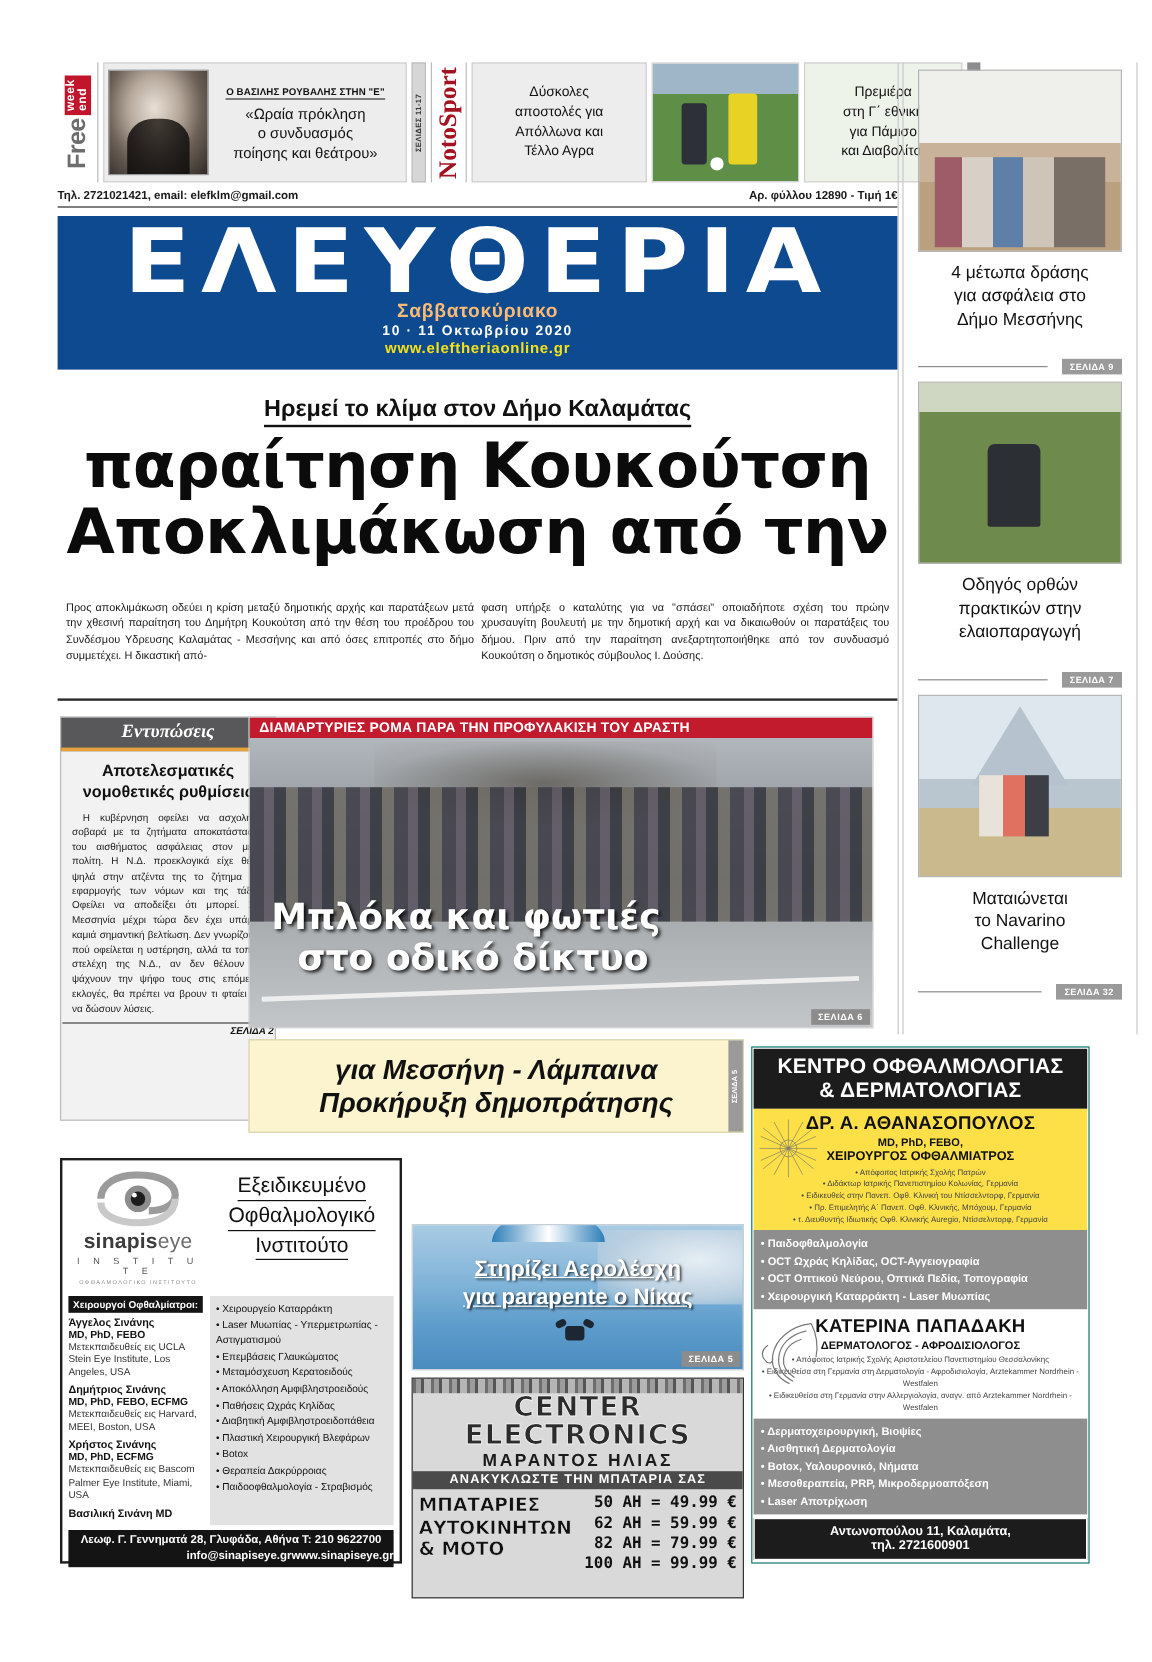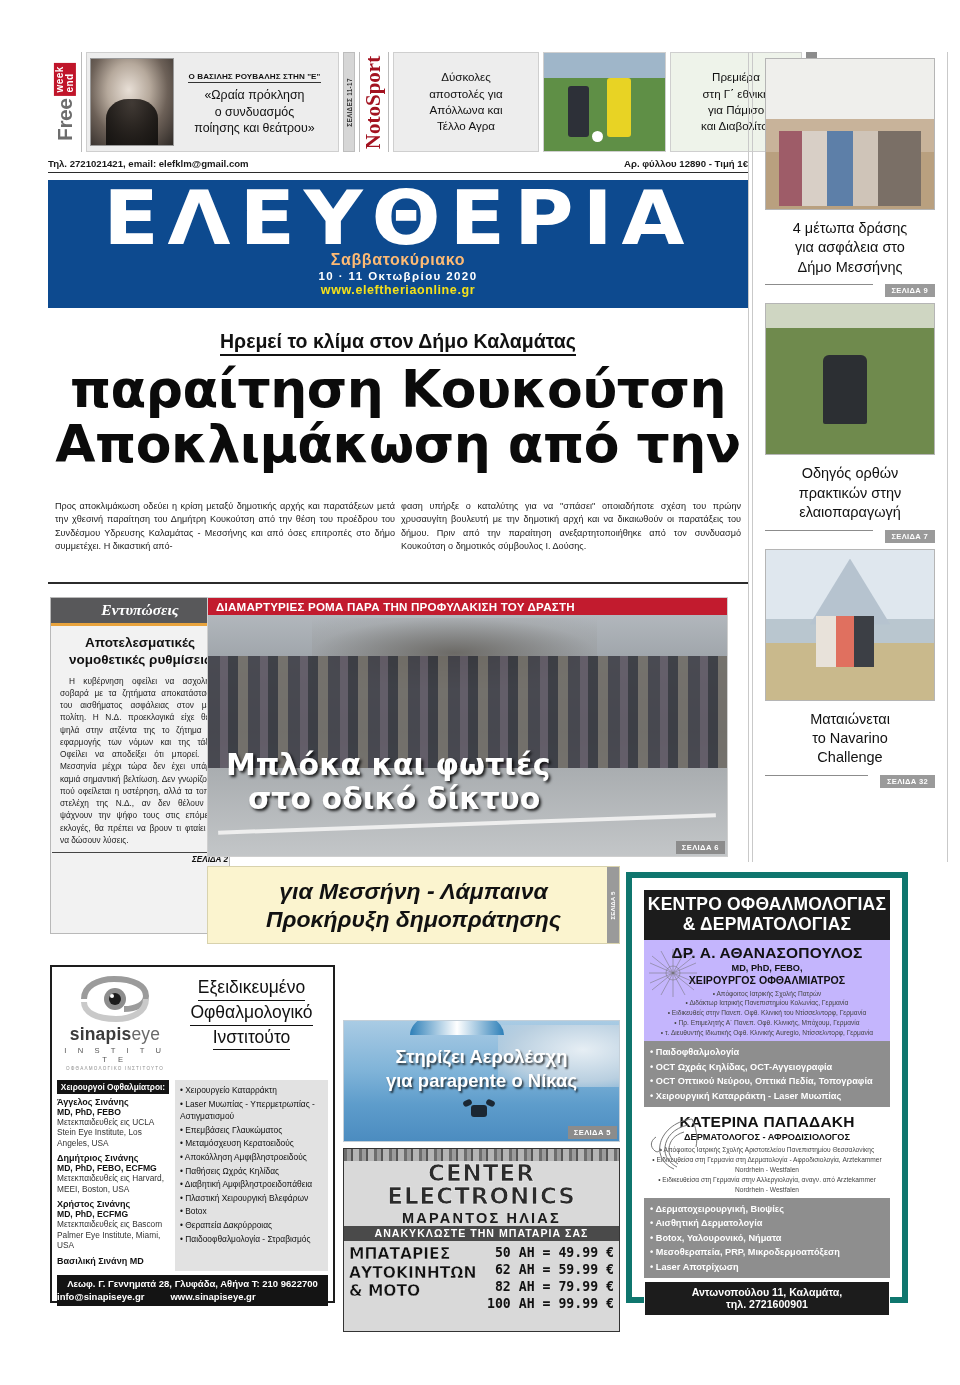--- a/index.html
+++ b/index.html
@@ -116,21 +116,21 @@
   .rp-council:after{ content:""; position:absolute; left:8%; top:48%; width:84%; height:50%;
       background:repeating-linear-gradient(90deg,#9e5c68 0 16%, #d8cfc6 16% 34%, #5d7fa8 34% 52%, #cfc4b8 52% 70%, #7a6f66 70% 100%); filter:blur(.5px);}
   .rp-olive{ background:linear-gradient(#cfd6c2 0 16%, #6f8a4d 16% 100%);}
   .rp-olive:after{ content:""; position:absolute; left:34%; top:34%; width:26%; height:46%; background:#2c2f33; border-radius:6px 6px 2px 2px;}
   .rp-run{ background:linear-gradient(#dfe7ee 0 46%, #b9c6cf 46% 62%, #c9b98c 62% 100%);}
   .rp-run:before{ content:""; position:absolute; left:26%; top:6%; width:48%; height:44%;
       background:#b6c3cf; clip-path:polygon(50% 0,100% 100%,0 100%);}
   .rp-run:after{ content:""; position:absolute; left:30%; top:44%; width:34%; height:34%;
       background:repeating-linear-gradient(90deg,#e8e2da 0 34%, #e0705f 34% 66%, #3c3f45 66% 100%);}
   .rail-title{ text-align:center; font-size:14.5px; line-height:1.34; padding:9px 2px 4px; color:#111;}
-  .rail-foot{ display:flex; gap:12px; margin-top:3px;}
+  .rail-foot{ display:flex; align-items:center; gap:12px; margin-top:18px;}
   .rail-foot .ln{ flex:1; height:1px; background:#8c8c8c;}
   .rail-foot .tg{ background:#9a9a9a; color:#fff; font-size:7.6px; font-weight:bold; padding:2px 7px; letter-spacing:.3px;}
 
   
   .ad-sinapis{ position:absolute; left:50px; top:965px; width:285px; height:338px; border:2px solid #1d1d1d; background:#fff; padding:5px;}
   .sin-top{ display:flex; gap:6px; padding:4px 2px 6px;}
   .sin-logo{ width:112px; text-align:center;}
   .eye-svg{ width:74px; height:46px; display:block; margin:0 auto;}
   .sin-brand{ font-size:17.5px; letter-spacing:.2px; color:#6a6a6a; margin-top:2px;}
   .sin-brand b{ color:#3c3c3c; font-weight:bold;}
@@ -142,51 +142,51 @@
   .sin-left{ width:112px;}
   .sin-badge{ background:#141414; color:#fff; font-size:8.3px; font-weight:bold; text-align:center; padding:2px 0; margin-bottom:3px;}
   .doc{ margin-bottom:5px;}
   .doc .n{ font-size:9px; font-weight:bold; color:#111;}
   .doc .d{ font-size:8.6px; font-weight:bold; color:#111;}
   .doc .s{ font-size:8.3px; color:#333; line-height:1.26;}
   .sin-right{ flex:1; background:#e2e2e2; padding:4px 5px; font-size:8.4px; line-height:1.5; color:#111;}
   .sin-right div{ margin-bottom:1px;}
   .sin-foot{ background:#141414; color:#fff; text-align:center; padding:3px 0 4px; margin-top:4px;}
   .sin-foot .a{ font-size:9.5px; font-weight:bold;}
-  .sin-foot .b{ font-size:9.5px; font-weight:bold; display:flex; justify-content:flex-start; gap:26px; margin-top:2px;}
+  .sin-foot .b{ font-size:9.5px; font-weight:bold; display:flex; justify-content:flex-end; margin-top:2px;}
 
   
   .ad-para{ position:absolute; left:343px; top:1020px; width:277px; height:122px; overflow:hidden; border:1px solid #c4cfd8;
      background:linear-gradient(#a9cbe4 0%, #7fb3d8 42%, #5d9ccb 70%, #4b8cc0 100%);}
   .ad-para .kite{ position:absolute; left:24%; top:-12px; width:34%; height:26px;
      background:linear-gradient(90deg,#2d7fb8,#fff,#2d7fb8); border-radius:50% 50% 0 0/100% 100% 0 0;}
   .ad-para .coast{ position:absolute; right:0; top:4px; width:44%; height:52%;
      background:radial-gradient(ellipse at 70% 40%, #e6eef4 0%, #b9cfe0 60%, rgba(120,170,205,0) 100%);}
   .ad-para .t{ position:absolute; left:0; right:0; top:24px; text-align:center;
-     font-weight:bold; font-size:18.5px; line-height:1.3; color:#fff; text-shadow:1.5px 1.5px 2px rgba(0,0,0,.7);}
+     font-weight:bold; font-size:18.5px; line-height:1.3; color:#fff; text-shadow:1.5px 1.5px 2px rgba(0,0,0,.7);text-decoration:underline;}
   .ad-para .flyer{ position:absolute; left:46%; top:84px; width:16px; height:12px; background:#1b2733; border-radius:3px;}
   .ad-para .flyer:before,.ad-para .flyer:after{ content:""; position:absolute; top:-5px; width:9px; height:6px; background:#1b2733; border-radius:3px;}
   .ad-para .flyer:before{ left:-8px; transform:rotate(-28deg);} .ad-para .flyer:after{ right:-8px; transform:rotate(28deg);}
 
   
   .ad-ce{ position:absolute; left:343px; top:1148px; width:277px; height:184px; border:1px solid #333; background:#d9d9d9; overflow:hidden;}
   .ce-circuit{ height:12px; background:repeating-linear-gradient(90deg,#6d6d6d 0 3px,#9c9c9c 3px 7px,#555 7px 9px,#b5b5b5 9px 15px);}
   .ce-name{ text-align:center; font-family:"DejaVu Sans", sans-serif; font-weight:bold; font-size:23px; letter-spacing:1px; color:#2c2c2c;
      -webkit-text-stroke:.7px #f2f2f2; line-height:1.02; padding-top:1px;}
   .ce-owner{ text-align:center; font-weight:bold; font-size:14.5px; letter-spacing:2.2px; color:#1b1b1b; margin-top:1px;}
   .ce-recycle{ background:#4a4a4a; color:#fff; text-align:center; font-weight:bold; font-size:10.6px; letter-spacing:1px; padding:1px 0 2px;}
   .ce-mid{ display:flex; padding:4px 5px 0; gap:4px;}
   .ce-left{ flex:1; font-family:"DejaVu Sans", sans-serif; font-weight:bold; font-size:15.5px; line-height:1.2; color:#111;
      -webkit-text-stroke:.4px #e9e9e9;}
   .ce-right{ width:150px; font-family:"DejaVu Sans Mono", monospace; font-weight:bold; font-size:13.2px; line-height:1.28; color:#111; text-align:right;}
 
   
-  .ad-clinic{ position:absolute; left:626px; top:872px; width:282px; height:431px; background:#fff; border:6px solid #0f766e; padding:12px;}
+  .ad-clinic{ position:absolute; left:626px; top:872px; width:282px; height:431px; background:#fff; border:1px solid #0f766e; padding:1px;}
   .cl-hd{ background:#1c1c1c; color:#fff; text-align:center; font-weight:bold; font-size:17.5px; line-height:1.16; padding:4px 0 5px; letter-spacing:.2px;}
-  .cl-white{ background:#c4b5fd; padding:4px 4px 3px; position:relative;}
+  .cl-white{ background:#fde047; padding:4px 4px 3px; position:relative;}
   .cl-sun{ position:absolute; left:4px; top:8px; width:50px; height:50px;}
   .cl-doc{ text-align:center;}
   .cl-doc .n{ font-weight:bold; font-size:15.5px; color:#111; letter-spacing:.2px;}
   .cl-doc .q{ font-weight:bold; font-size:9.2px; color:#111; margin-top:1px;}
   .cl-doc .r{ font-weight:bold; font-size:10.6px; color:#111; margin-top:1px;}
   .cl-cv{ text-align:center; font-size:6.6px; line-height:1.5; color:#444; margin-top:3px;}
   .cl-grey{ background:#8e8e8e; color:#fff; padding:4px 6px; font-size:9.2px; font-weight:bold; line-height:1.58;}
   .cl-grey2{ background:#8e8e8e; color:#fff; padding:4px 6px; font-size:9.2px; font-weight:bold; line-height:1.58;}
   .cl-derm{ background:#fff; padding:4px 4px 3px; position:relative; margin-top:2px;}
   .cl-face{ position:absolute; left:4px; top:6px; width:52px; height:58px;}

